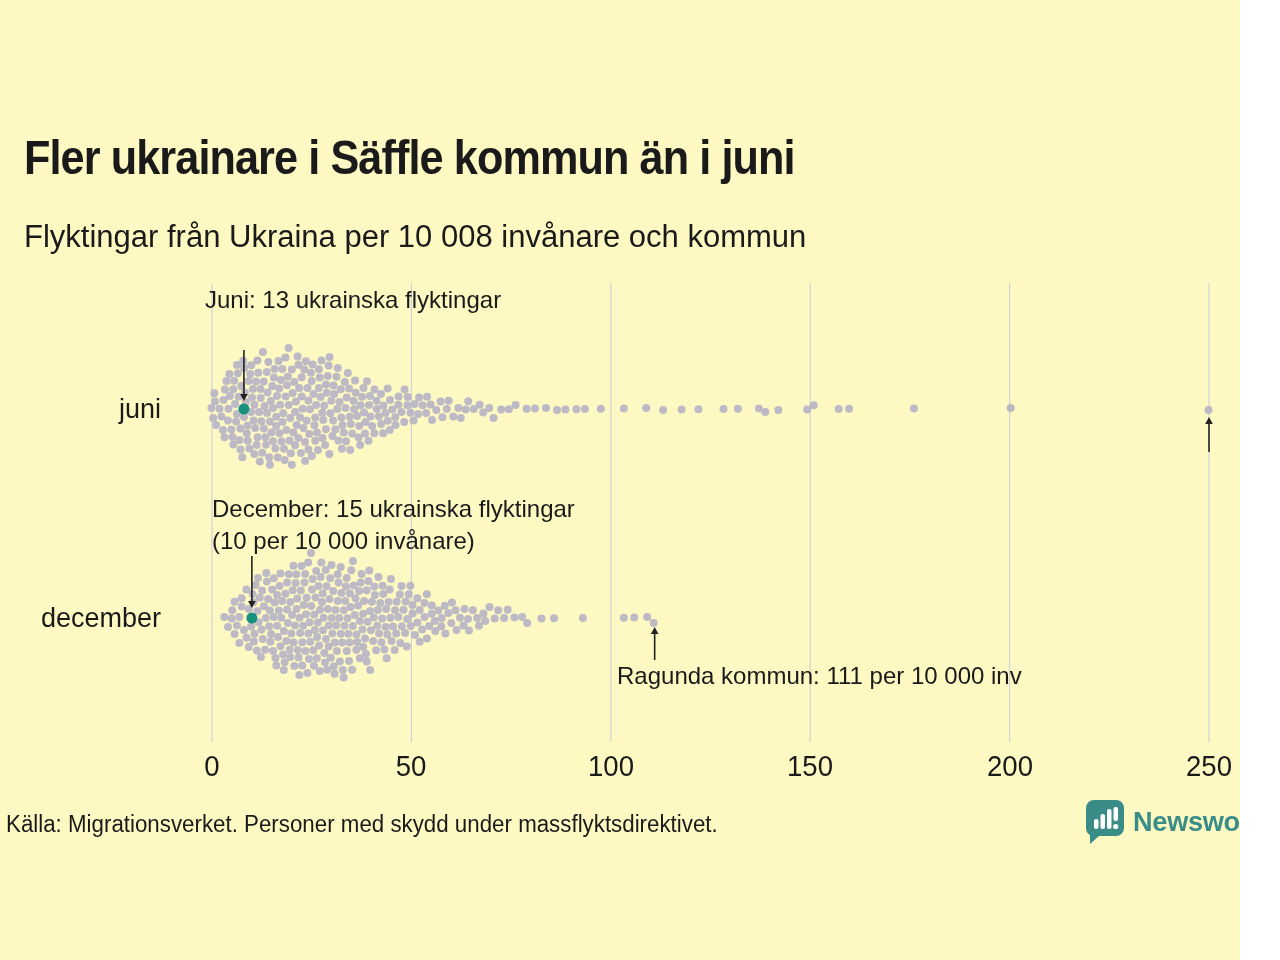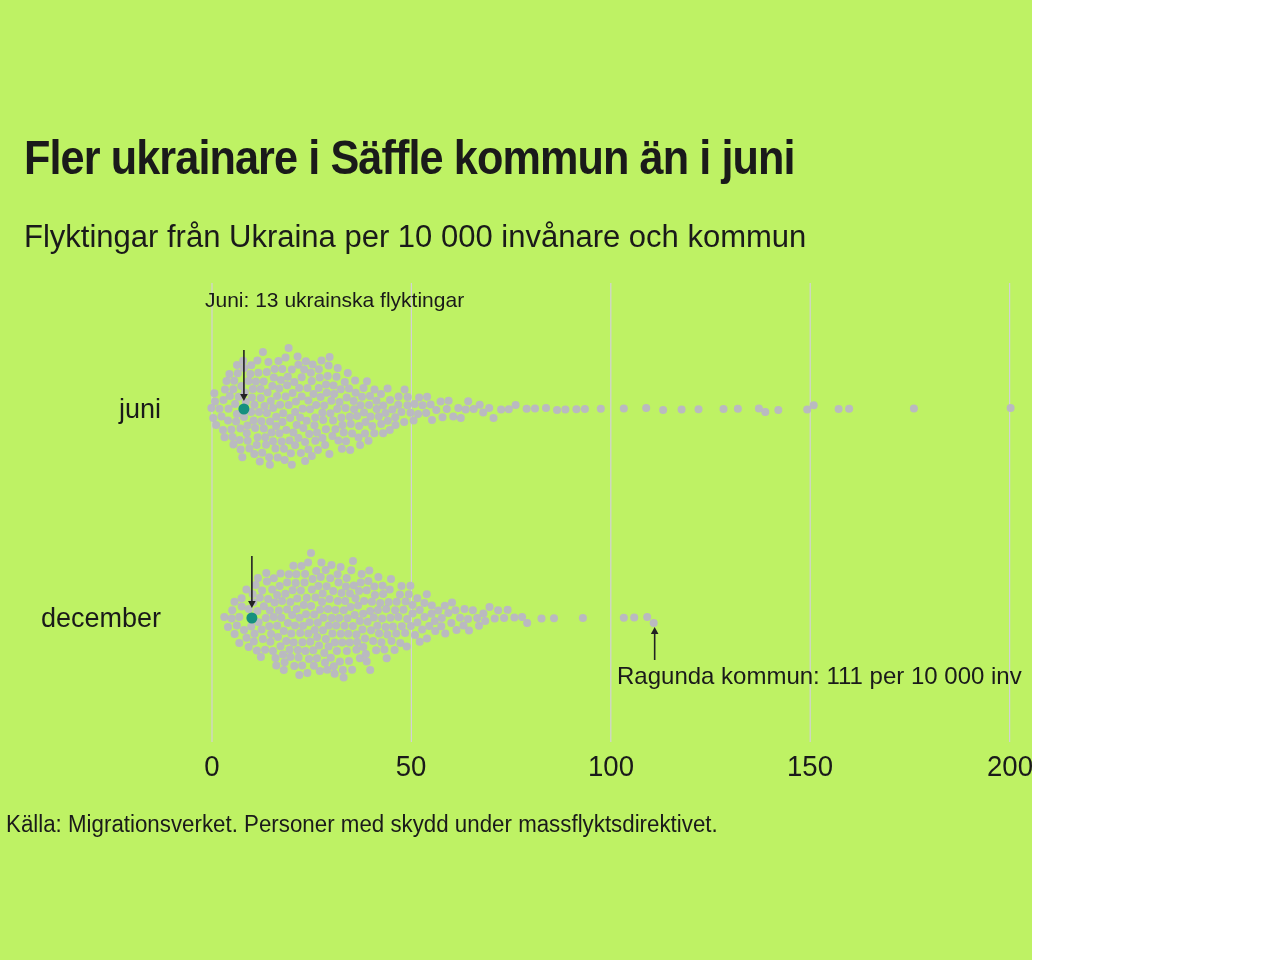--- a/index.html
+++ b/index.html
@@ -1,21 +1,21 @@
 <!DOCTYPE html>
 <html><head>
 <meta charset="utf-8">
 <style>
   * { margin: 0; padding: 0; box-sizing: border-box; }
   html, body { background: #ffffff; }
   .canvas {
     position: relative;
-    width: 1032px;
+    width: 1240px;
     height: 960px;
-    background: #bef264;
+    background: #fef9c3;
     overflow: hidden;
     font-family: "Liberation Sans", sans-serif;
     color: #1a1a1a;
   }
   .title {
     position: absolute;
     left: 24px; top: 130px;
     font-size: 48px;
     font-weight: 700;
     letter-spacing: -1px;
@@ -46,21 +46,21 @@
     white-space: nowrap;
     margin-left: 16px;
   }
   #label-juni { top: 394px; }
   #label-december { top: 603px; }
   .ann {
     position: absolute;
     color: #1a1a1a;
     white-space: nowrap;
   }
-  .ann-big { font-size: 21px; line-height: 32px; }
+  .ann-big { font-size: 24px; line-height: 32px; }
   .ann-small { font-size: 24px; line-height: 28px; }
   #ann-juni { left: 205px; top: 284px; }
   #ann-december { left: 212px; top: 493px; }
   #ann-hogsby { right: 33px; top: 452px; }
   #ann-ragunda { left: 617px; top: 662px; }
   .xtick {
     position: absolute;
     top: 750px;
     width: 80px;
     text-align: center;
@@ -93,21 +93,21 @@
     transform-origin: left center;
     white-space: nowrap;
   }
 </style>
 </head>
 <body>
 
 <div class="canvas">
 
   <div class="title">Fler ukrainare i Säffle kommun än i juni</div>
-  <div class="subtitle">Flyktingar från Ukraina per 10 000 invånare och kommun</div>
+  <div class="subtitle">Flyktingar från Ukraina per 10 008 invånare och kommun</div>
 
   <svg id="plot" viewBox="0 0 1280 960">
       <line x1="212" y1="283" x2="212" y2="742" stroke="#d2d1d6" stroke-width="1.2"></line>
       <line x1="411.4" y1="283" x2="411.4" y2="742" stroke="#d2d1d6" stroke-width="1.2"></line>
       <line x1="610.8" y1="283" x2="610.8" y2="742" stroke="#d2d1d6" stroke-width="1.2"></line>
       <line x1="810.2" y1="283" x2="810.2" y2="742" stroke="#d2d1d6" stroke-width="1.2"></line>
       <line x1="1009.6" y1="283" x2="1009.6" y2="742" stroke="#d2d1d6" stroke-width="1.2"></line>
       <line x1="1209" y1="283" x2="1209" y2="742" stroke="#d2d1d6" stroke-width="1.2"></line>
       <circle cx="211.4" cy="408.1" r="4" fill="#b9b6c5" fill-opacity="0.95"></circle>
       <circle cx="213.2" cy="417.9" r="4" fill="#b9b6c5" fill-opacity="0.95"></circle>
@@ -706,20 +706,24 @@
       <polygon points="650.868,634 658.468,634 654.668,627" fill="#222"></polygon>
     </svg>
 
   <div class="rowlabel" id="label-juni">juni</div>
   <div class="rowlabel" id="label-december">december</div>
 
   <div class="ann ann-big" id="ann-juni">
     <div>Juni: 13 ukrainska flyktingar</div>
   </div>
 
+  <div class="ann ann-big" id="ann-december">
+    <div>December: 15 ukrainska flyktingar</div>
+    <div>(10 per 10 000 invånare)</div>
+  </div>
 
   <div class="ann ann-small" id="ann-ragunda">Ragunda kommun: 111 per 10 000 inv</div>
 
   <div id="xticks">
       <div class="xtick" style="left: 172px;">0</div>
       <div class="xtick" style="left: 371.4px;">50</div>
       <div class="xtick" style="left: 570.8px;">100</div>
       <div class="xtick" style="left: 770.2px;">150</div>
       <div class="xtick" style="left: 969.6px;">200</div>
       <div class="xtick" style="left: 1169px;">250</div>

